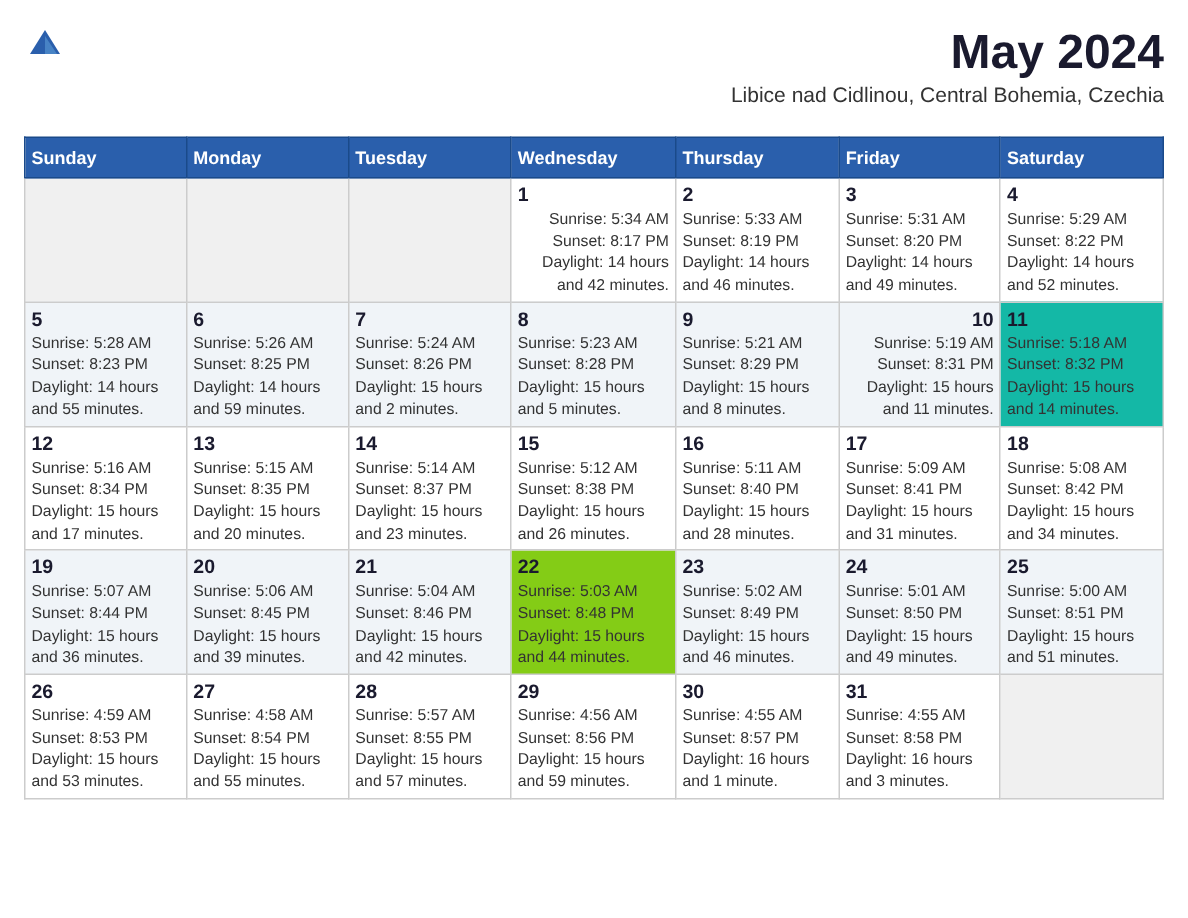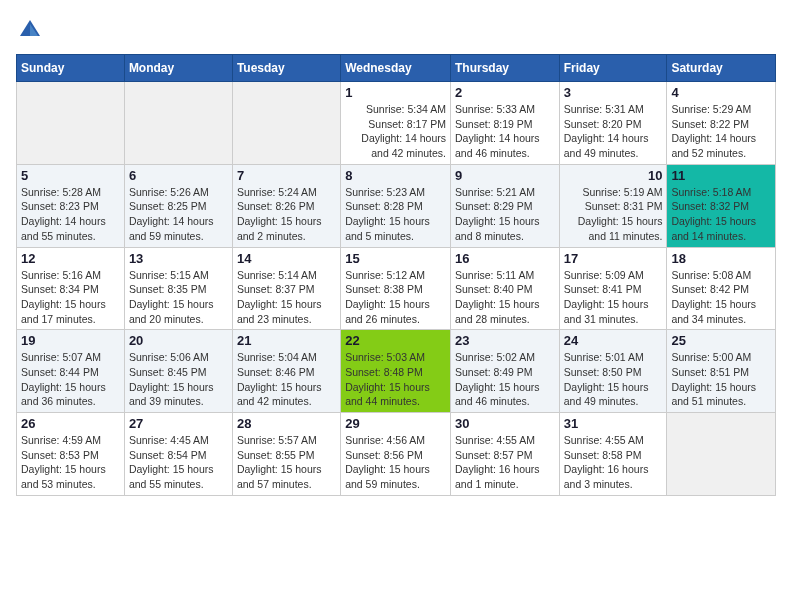--- a/index.html
+++ b/index.html
@@ -25,21 +25,21 @@
       color: #1a1a2e;
     }
     .location {
       font-size: 14px;
       color: #333;
       margin-top: 2px;
     }
     .calendar {
       width: 100%;
       border-collapse: collapse;
-      margin-top: 10px;
+      margin-top: 20px;
       font-size: 11px;
     }
     .calendar th {
       background: #2a5fac;
       color: #fff;
       text-align: left;
       padding: 6px 4px;
       font-size: 12px;
       font-weight: bold;
       border: 1px solid #1a4a8a;
@@ -85,20 +85,24 @@
   </style>
 </head>
 <body>
 
 <div class="header">
   <div class="logo-wrapper">
     <svg class="logo-svg" viewBox="0 0 28 28">
       <polygon points="14,4 24,20 4,20" fill="#2a5fac"></polygon>
       <polygon points="14,8 22,20 14,20" fill="#5b9bd5" opacity="0.6"></polygon>
     </svg>
+  </div>
+  <div class="title-section">
+    <div class="month-year">May 2024</div>
+    <div class="location">Libice nad Cidlinou, Central Bohemia, Czechia</div>
   </div>
 </div>
 
 <table class="calendar">
   <thead>
     <tr>
       <th>Sunday</th>
       <th>Monday</th>
       <th>Tuesday</th>
       <th>Wednesday</th>
@@ -297,21 +301,21 @@
       <tr>
         <td>
           <span class="day-number">26</span>
           <div class="day-info" style="white-space: pre-line;">Sunrise: 4:59 AM
 Sunset: 8:53 PM
 Daylight: 15 hours
 and 53 minutes.</div>
         </td>
         <td>
           <span class="day-number">27</span>
-          <div class="day-info" style="white-space: pre-line;">Sunrise: 4:45 AM
+          <div class="day-info" style="white-space: pre-line;">Sunrise: 4:58 AM
 Sunset: 8:54 PM
 Daylight: 15 hours
 and 55 minutes.</div>
         </td>
         <td>
           <span class="day-number">28</span>
           <div class="day-info" style="white-space: pre-line;">Sunrise: 5:57 AM
 Sunset: 8:55 PM
 Daylight: 15 hours
 and 57 minutes.</div>

